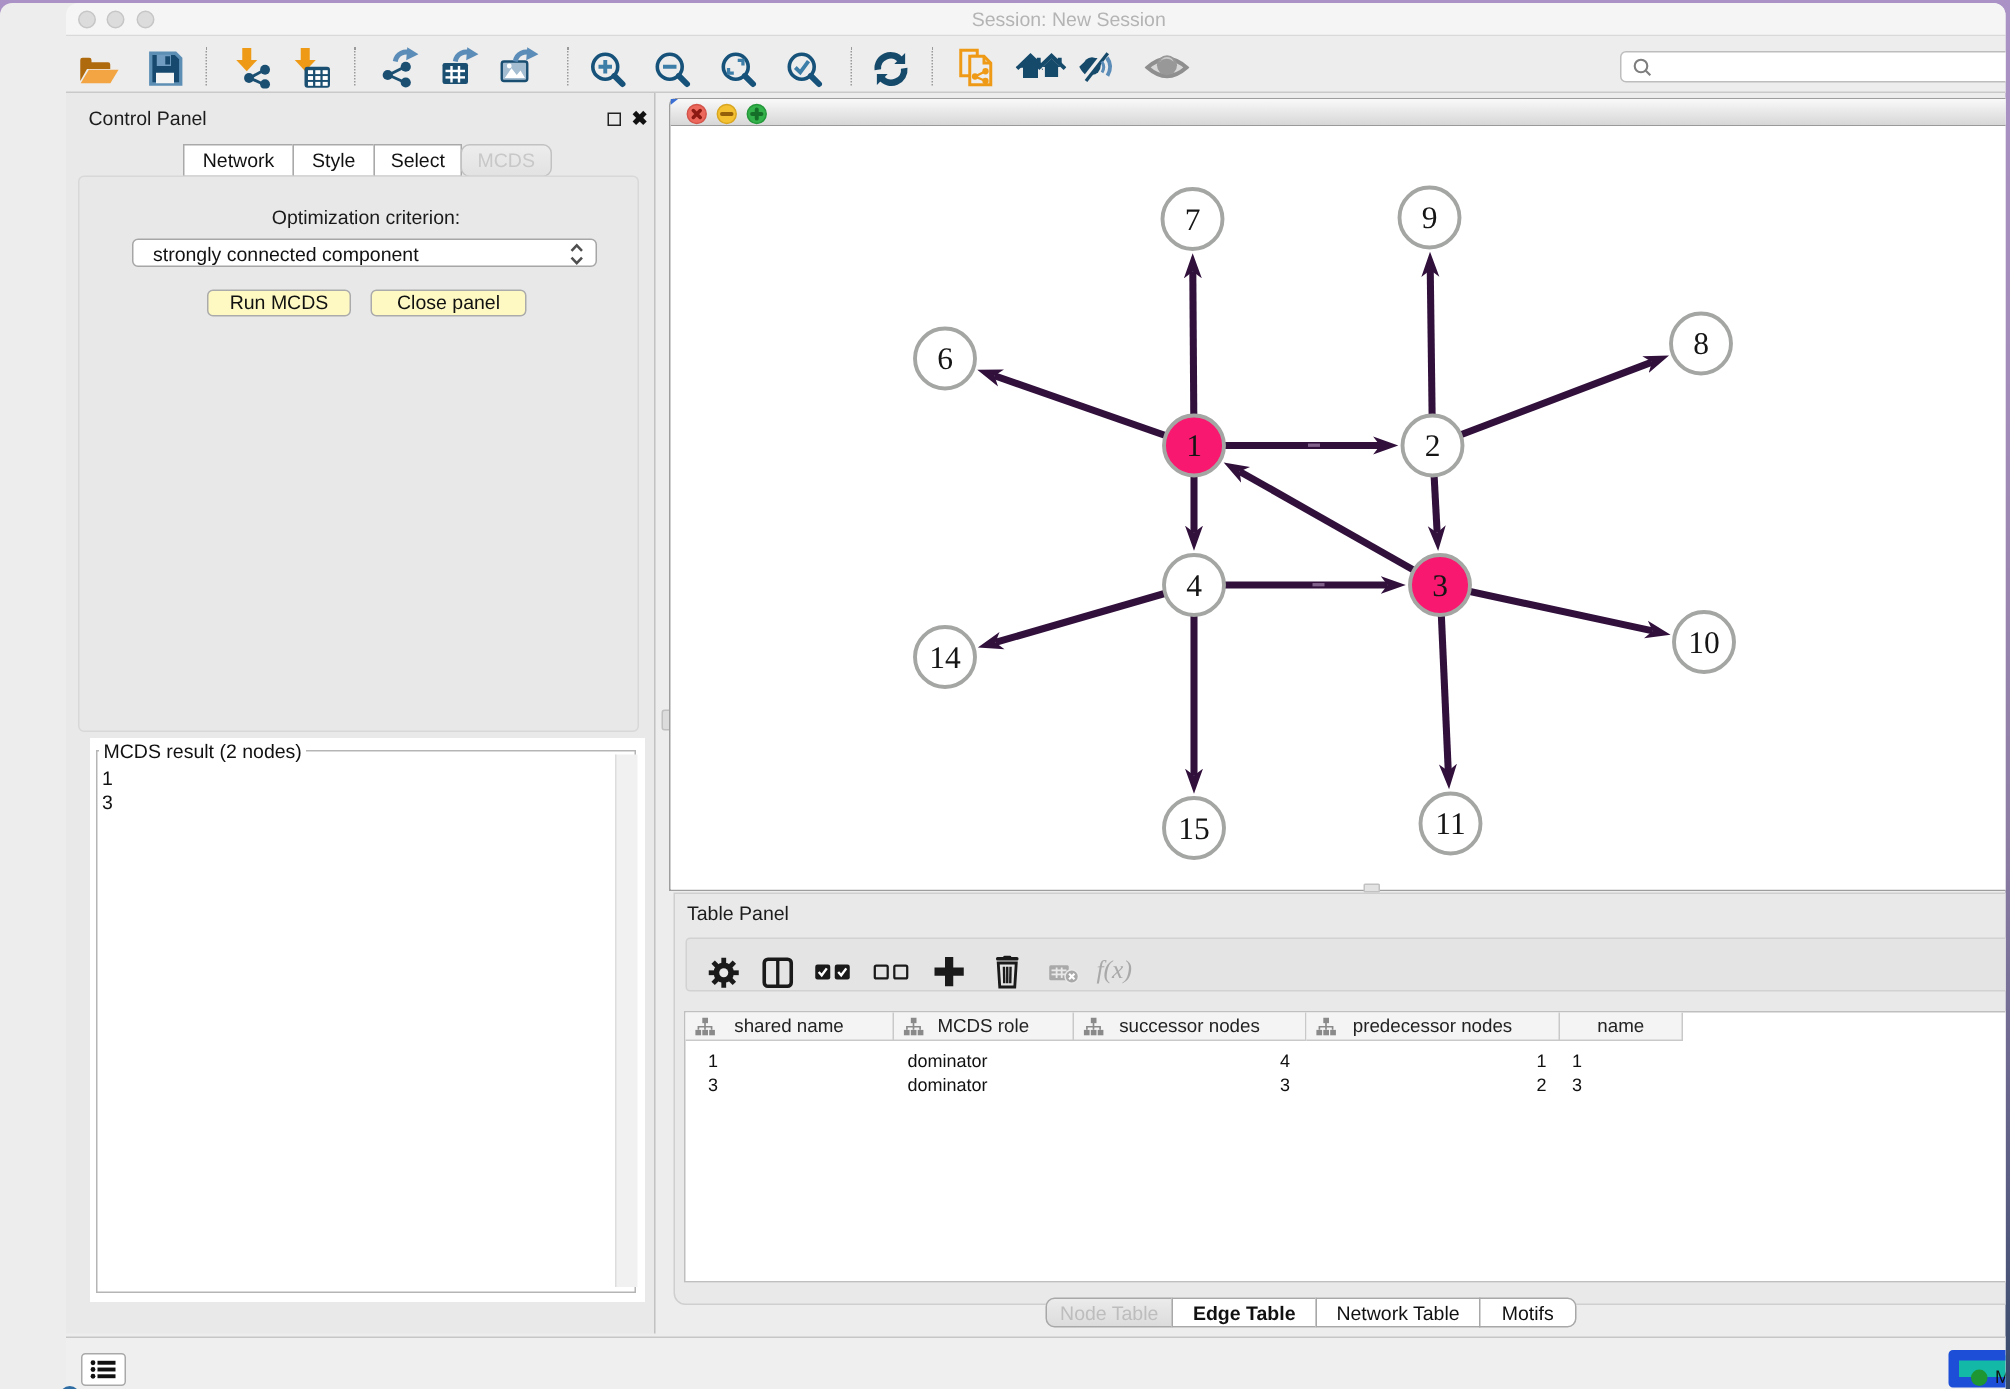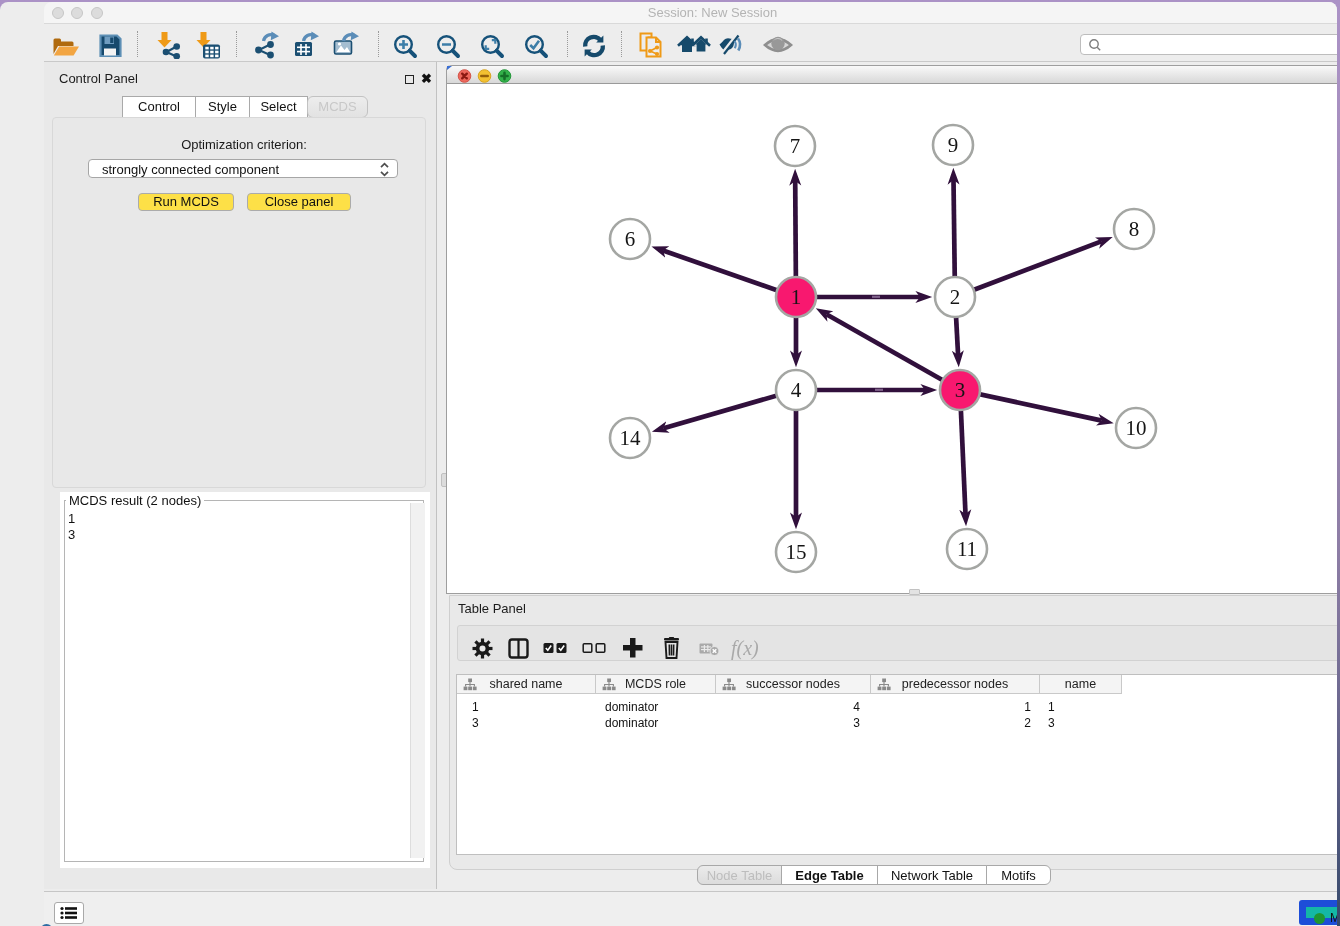--- a/index.html
+++ b/index.html
@@ -20,21 +20,21 @@
 
 #search{position:absolute;left:1036px;top:10px;width:291px;height:19px;background:#fff;border:1px solid #bdbdbd;border-radius:4px;}
 
 #cpanel{left:0;top:60px;width:392px;height:827px;background:#e9e9e9;border-right:1px solid #c2c2c2;}
 #cpanel .hdr{position:absolute;left:15px;top:9px;font-size:13px;color:#1c1c1c;text-align:center;}
 .tab{position:absolute;top:34px;height:22px;box-sizing:border-box;background:#fff;border:1px solid #a9a9a9;font-size:13px;color:#111;text-align:center;line-height:20px;}
 #tabpane{position:absolute;left:8px;top:55px;width:372px;height:369px;border:1px solid #d8d8d8;border-radius:4px;background:#e8e8e8;}
 #optlabel{position:absolute;left:0px;top:75px;width:400px;text-align:center;font-size:13px;color:#1a1a1a;}
 #combo{position:absolute;left:44px;top:97px;width:310px;height:19px;box-sizing:border-box;background:#fff;border:1px solid #a6a6a6;border-radius:4px;}
 #combo span{position:absolute;left:13px;top:2px;font-size:13px;color:#111;}
-.btn{position:absolute;top:131px;height:18px;box-sizing:border-box;background:#fde047;border:1px solid #ababab;border-radius:4px;font-size:13px;color:#111;text-align:center;line-height:16px;}
+.btn{position:absolute;top:131px;height:18px;box-sizing:border-box;background:#fef9c3;border:1px solid #ababab;border-radius:4px;font-size:13px;color:#111;text-align:center;line-height:16px;}
 #result{position:absolute;left:16px;top:430px;width:370px;height:376px;background:#fff;}
 #resborder{position:absolute;left:4px;top:8px;width:360px;height:362px;border:1px solid #b5b5b5;box-sizing:border-box;}
 #reslabel{position:absolute;left:6px;top:1px;background:#fff;padding:0 3px;font-size:13px;color:#111;}
 
 #netwin{left:402px;top:63px;width:935px;height:529px;background:#fff;border:1px solid #9e9e9e;border-top:none;box-sizing:border-box;border-radius:5px 5px 0 0;}
 #nettitle{position:absolute;left:0;top:0;width:100%;height:19px;background:linear-gradient(180deg,#f9f9f9,#d8d8d8);border-bottom:1px solid #9a9a9a;border-radius:5px 5px 0 0;border-top:1px solid #9e9e9e;box-sizing:border-box;}
 #netname{position:absolute;top:2px;left:0;width:100%;text-align:center;font-size:13px;font-weight:bold;color:#111;}
 #netbottom{position:absolute;left:402px;top:586px;width:935px;height:6px;}
 
 #tpanel{left:405px;top:593px;width:927px;height:275px;background:#e9e9e9;border:1px solid #cfcfcf;box-sizing:border-box;border-radius:0 0 8px 8px;}
@@ -192,21 +192,21 @@
         <svg width="16" height="16" style="position:absolute;left:6px;top:2px" viewBox="0 0 16 16">
           <circle cx="7" cy="7" r="4.2" fill="none" stroke="#7e7e7e" stroke-width="1.4"></circle>
           <line x1="10.2" y1="10.2" x2="13.2" y2="13.2" stroke="#7e7e7e" stroke-width="1.4"></line>
         </svg>
       </div>
   </div>
   <div id="cpanel" class="abs">
     <div class="hdr">Control Panel</div>
     <div class="maxbox" style="left:361px;top:13px"></div>
     <div class="closex" style="left:377px;top:9px">✖</div>
-    <div class="tab" style="left:78px;width:74px;">Control</div>
+    <div class="tab" style="left:78px;width:74px;">Network</div>
     <div class="tab" style="left:151px;width:55px;">Style</div>
     <div class="tab" style="left:205px;width:59px;">Select</div>
     <div class="tab" style="left:263px;width:61px;background:linear-gradient(180deg,#ededed,#e2e2e2);border:1px solid #c2c2c2;border-radius:6px;color:#c8c8c8;">MCDS</div>
     <div id="tabpane"></div>
     <div id="combo">
         <span>strongly connected component</span>
       <svg width="11" height="15" style="position:absolute;right:7px;top:2px" viewBox="0 0 11 15">
           <path d="M2,5.2 L5.5,1.6 L9,5.2" fill="none" stroke="#4f4f4f" stroke-width="1.7"></path>
           <path d="M2,9.8 L5.5,13.4 L9,9.8" fill="none" stroke="#4f4f4f" stroke-width="1.7"></path>
         </svg>
@@ -331,21 +331,21 @@
       </svg>
       <svg style="position:absolute;left:249px;top:44px" width="21" height="17" viewBox="0 0 21 17">
         <rect x="0.5" y="3.5" width="13" height="10" rx="1" fill="#a9a9a9"></rect>
         <rect x="2" y="6.3" width="10" height="1.2" fill="#e9e9e9"></rect>
         <rect x="2" y="9" width="10" height="1.2" fill="#e9e9e9"></rect>
         <rect x="4.8" y="5" width="1.2" height="7" fill="#e9e9e9"></rect>
         <rect x="8.2" y="5" width="1.2" height="7" fill="#e9e9e9"></rect>
         <circle cx="15.5" cy="11" r="4.5" fill="#a9a9a9" stroke="#e9e9e9" stroke-width="1"></circle>
         <path d="M13.7,9.2 L17.3,12.8 M17.3,9.2 L13.7,12.8" stroke="#fff" stroke-width="1.5"></path>
       </svg>
-      <div style="position:absolute;left:281px;top:41px;width:40px;font-family:'Liberation Serif',serif;font-style:italic;font-size:20px;color:#a9a9a9;">f(x)</div>
+      <div style="position:absolute;left:281px;top:41px;width:40px;font-family:'Liberation Serif',serif;font-style:italic;font-size:17px;color:#a9a9a9;">f(x)</div>
   </div>
   <div id="ttable" class="abs">
     <div class="thcell" style="left:0px;width:139px;"><svg width="14" height="13" viewBox="0 0 14 13" style="position:absolute;left:6px;top:3px">
           <rect x="5.2" y="0.5" width="3.8" height="3.6" fill="#8a8a8a"></rect>
           <path d="M7,4 V6.5 M2.6,8.5 V6.5 H11.4 V8.5 M7,6.5 V8.5" fill="none" stroke="#8a8a8a" stroke-width="1.1"></path>
           <rect x="0.6" y="8.6" width="3.8" height="3.6" fill="#8a8a8a"></rect>
           <rect x="5.2" y="8.6" width="3.8" height="3.6" fill="#8a8a8a"></rect>
           <rect x="9.8" y="8.6" width="3.8" height="3.6" fill="#8a8a8a"></rect>
         </svg>shared name</div>
       <div class="thcell" style="left:139px;width:120px;"><svg width="14" height="13" viewBox="0 0 14 13" style="position:absolute;left:6px;top:3px">

